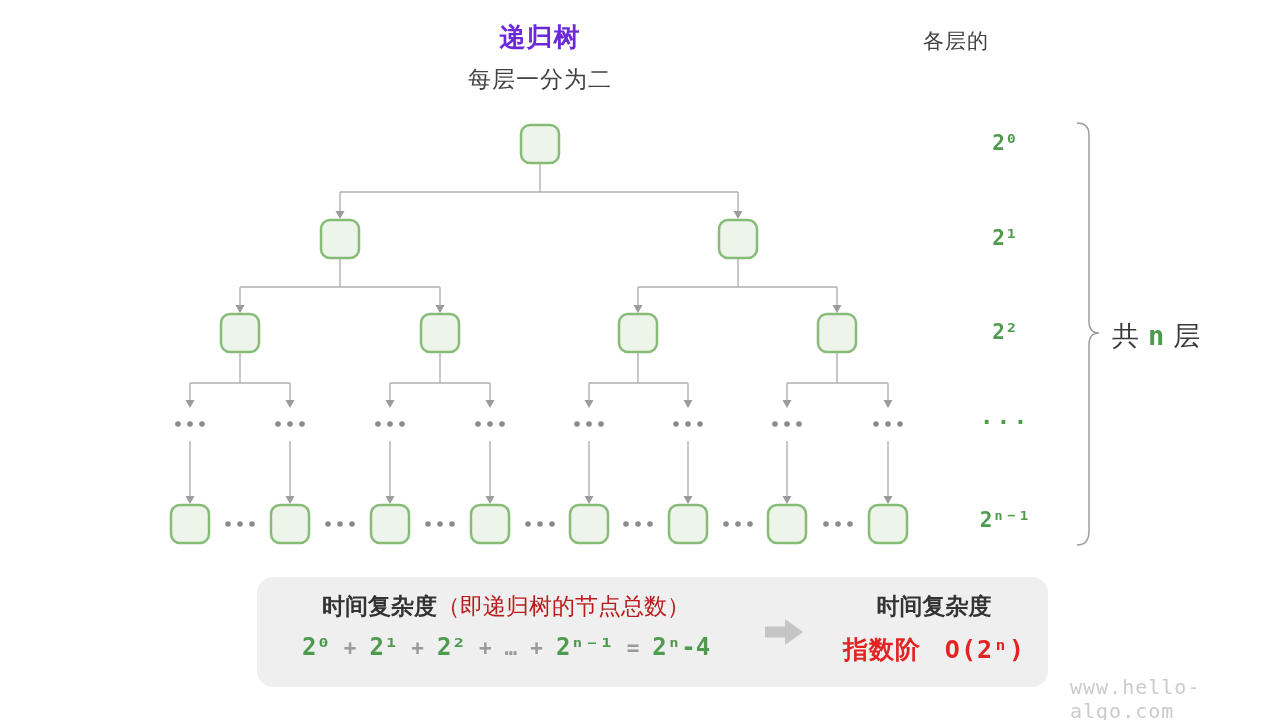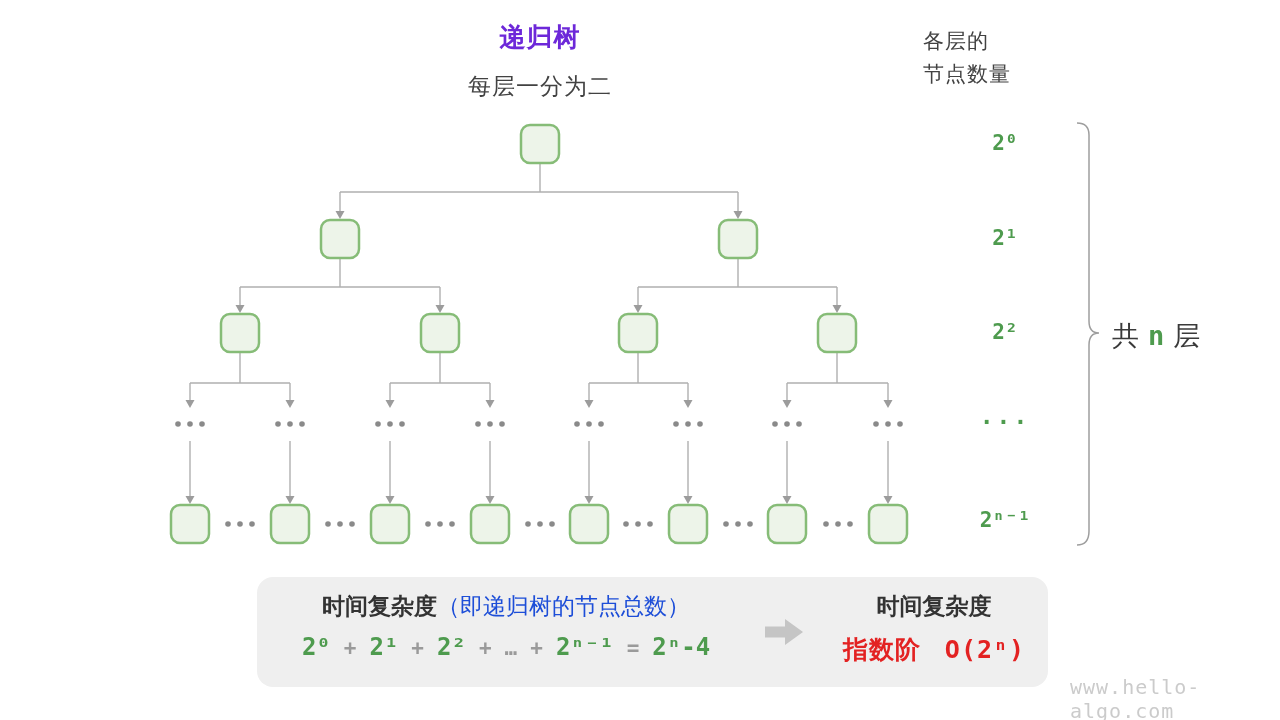--- a/index.html
+++ b/index.html
@@ -4,21 +4,21 @@
 <style>
   * { margin: 0; padding: 0; box-sizing: border-box; }
   html, body { width: 1280px; height: 720px; background: #ffffff; overflow: hidden; }
   body { position: relative; font-family: "Liberation Sans", sans-serif; color: #3d3d3d; }
 
   .abs { position: absolute; }
 
   
   .title-block { left: 340px; top: 20px; width: 400px; text-align: center; }
   .diagram-title { font-size: 26px; font-weight: 700; color: #6d28d9; letter-spacing: 1px; }
-  .diagram-subtitle { font-size: 23px; margin-top: 16px; color: #424242; letter-spacing: 1px; }
+  .diagram-subtitle { font-size: 23px; margin-top: 9px; color: #424242; letter-spacing: 1px; }
 
   .right-header { left: 923px; top: 24px; width: 160px; text-align: left;
                   font-size: 21px; color: #424242; line-height: 33px; letter-spacing: 1px; }
 
   
   .level-label { width: 110px; left: 950px; text-align: center;
                  font-family: "DejaVu Sans Mono", monospace; font-weight: 700;
                  font-size: 21px; color: #4e9b4e; }
   .level-label.dots { letter-spacing: 3px; font-size: 23px; }
 
@@ -26,21 +26,21 @@
   .brace-label { left: 1112px; top: 318px; font-size: 27px; color: #3a3a3a; letter-spacing: 1px; }
   .brace-label .n-green { font-family: "DejaVu Sans Mono", monospace; font-weight: 700;
                           color: #4e9b4e; padding: 0 8px; }
 
   
   .summary-box { left: 257px; top: 577px; width: 791px; height: 110px;
                  background: #efefef; border-radius: 16px; }
   .summary-left { position: absolute; left: 14px; top: 14px; width: 470px; text-align: center; }
   .summary-title-line { font-size: 23px; white-space: nowrap; }
   .summary-title-bold { font-weight: 700; color: #333; }
-  .summary-title-note { color: #1d4ed8; text-align: right; }
+  .summary-title-note { color: #b91c1c; text-align: right; }
   .formula-row { margin-top: 11px; display: flex; justify-content: center; align-items: baseline;
                  gap: 13px; font-family: "DejaVu Sans Mono", monospace;
                  font-weight: 700; font-size: 24px; white-space: nowrap; }
   .tok-green { color: #4e9b4e; }
   .tok-gray  { color: #9a9a9a; font-size: 21px; }
   .summary-right { position: absolute; left: 567px; top: 14px; width: 220px; text-align: center; }
   .result-title { font-size: 23px; font-weight: 700; color: #333; }
   .result-value { margin-top: 11px; font-size: 25px; font-weight: 700; color: #e32222;
                   white-space: nowrap; letter-spacing: 1px; }
   .result-value .formula-part { font-family: "DejaVu Sans Mono", monospace; margin-left: 16px; }
@@ -54,21 +54,20 @@
 </head>
 <body>
 
 <div class="abs title-block">
   <div class="diagram-title">递归树</div>
   <div class="diagram-subtitle">每层一分为二</div>
 </div>
 
 <div class="abs right-header">
   <div>各层的</div>
-  <div>节点数量</div>
 </div>
 
 <svg class="abs" style="left:140px; top:100px;" width="840" height="460" viewBox="140 100 840 460">
 
   <path fill="none" stroke="#b0b0b0" stroke-width="1.4" d="M540,163 L540,192 M340,192 L738,192 M340,192 L340,211 M738,192 L738,211
            M340,258 L340,287 M240,287 L440,287 M240,287 L240,305 M440,287 L440,305
            M738,258 L738,287 M638,287 L837,287 M638,287 L638,305 M837,287 L837,305
            M240,353 L240,383 M190,383 L290,383 M190,383 L190,400 M290,383 L290,400
            M440,353 L440,383 M390,383 L490,383 M390,383 L390,400 M490,383 L490,400
            M638,353 L638,383 M589,383 L688,383 M589,383 L589,400 M688,383 L688,400

